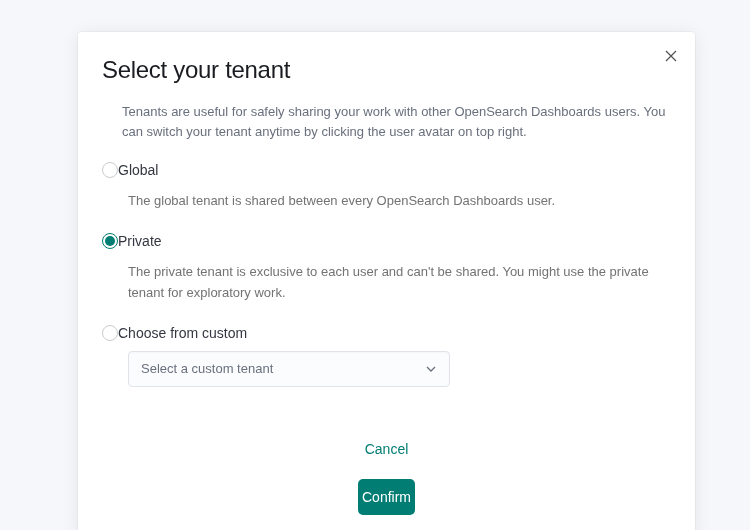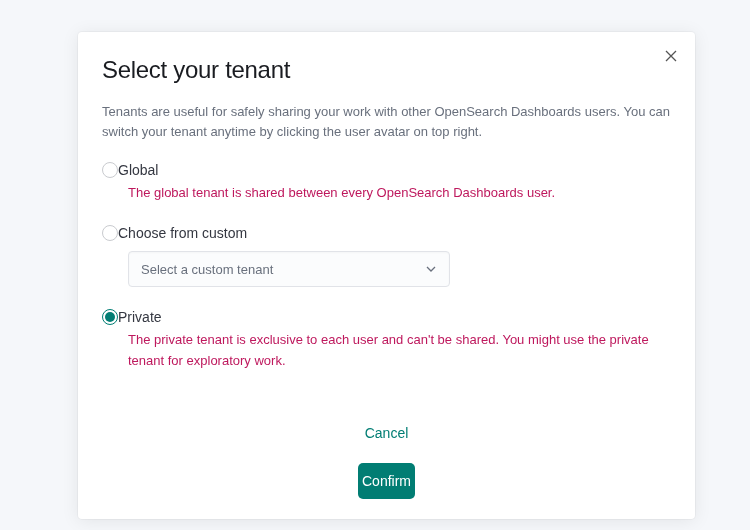--- a/index.html
+++ b/index.html
@@ -46,20 +46,21 @@
       font-weight: 400;
       color: #1a1c21;
       margin-bottom: 18px;
       letter-spacing: -0.3px;
     }
     .description {
       font-size: 13px;
       line-height: 1.55;
       color: #69707d;
       margin-bottom: 20px;
+      margin-left: 20px;
     }
     .option {
       margin-bottom: 22px;
     }
     .option-header {
       display: flex;
       align-items: center;
       cursor: pointer;
     }
     .radio {
@@ -87,22 +88,22 @@
       border-radius: 50%;
       background: #017d73;
     }
     .option-label {
       font-size: 14px;
       color: #343741;
     }
     .option-desc {
       font-size: 13px;
       line-height: 1.55;
-      color: #be185d;
-      margin-top: 5px;
+      color: #737373;
+      margin-top: 13px;
       margin-left: 26px;
     }
     .select-wrap {
       margin-top: 10px;
       margin-left: 26px;
     }
     .select {
       width: 322px;
       height: 36px;
       border: 1px solid #e1e3e8;
@@ -168,39 +169,39 @@
   <div class="option">
     <div class="option-header">
       <span class="radio unchecked"></span>
       <span class="option-label">Global</span>
     </div>
     <p class="option-desc">The global tenant is shared between every OpenSearch Dashboards user.</p>
   </div>
 
   <div class="option">
     <div class="option-header">
+      <span class="radio checked"></span>
+      <span class="option-label">Private</span>
+    </div>
+    <p class="option-desc">The private tenant is exclusive to each user and can't be shared. You might use the private tenant for exploratory work.</p>
+  </div>
+
+  <div class="option">
+    <div class="option-header">
       <span class="radio unchecked"></span>
       <span class="option-label">Choose from custom</span>
     </div>
     <div class="select-wrap">
       <div class="select">
         <span>Select a custom tenant</span>
         <svg viewBox="0 0 12 12" fill="none" stroke="currentColor" stroke-width="1.3">
           <path d="M2 4 L6 8 L10 4"></path>
         </svg>
       </div>
     </div>
   </div>
 
-  <div class="option">
-    <div class="option-header">
-      <span class="radio checked"></span>
-      <span class="option-label">Private</span>
-    </div>
-    <p class="option-desc">The private tenant is exclusive to each user and can't be shared. You might use the private tenant for exploratory work.</p>
-  </div>
-
   <div class="footer">
     <button class="btn-cancel">Cancel</button>
     <button class="btn-confirm">Confirm</button>
   </div>
 
 </div>
 
 </body></html>

